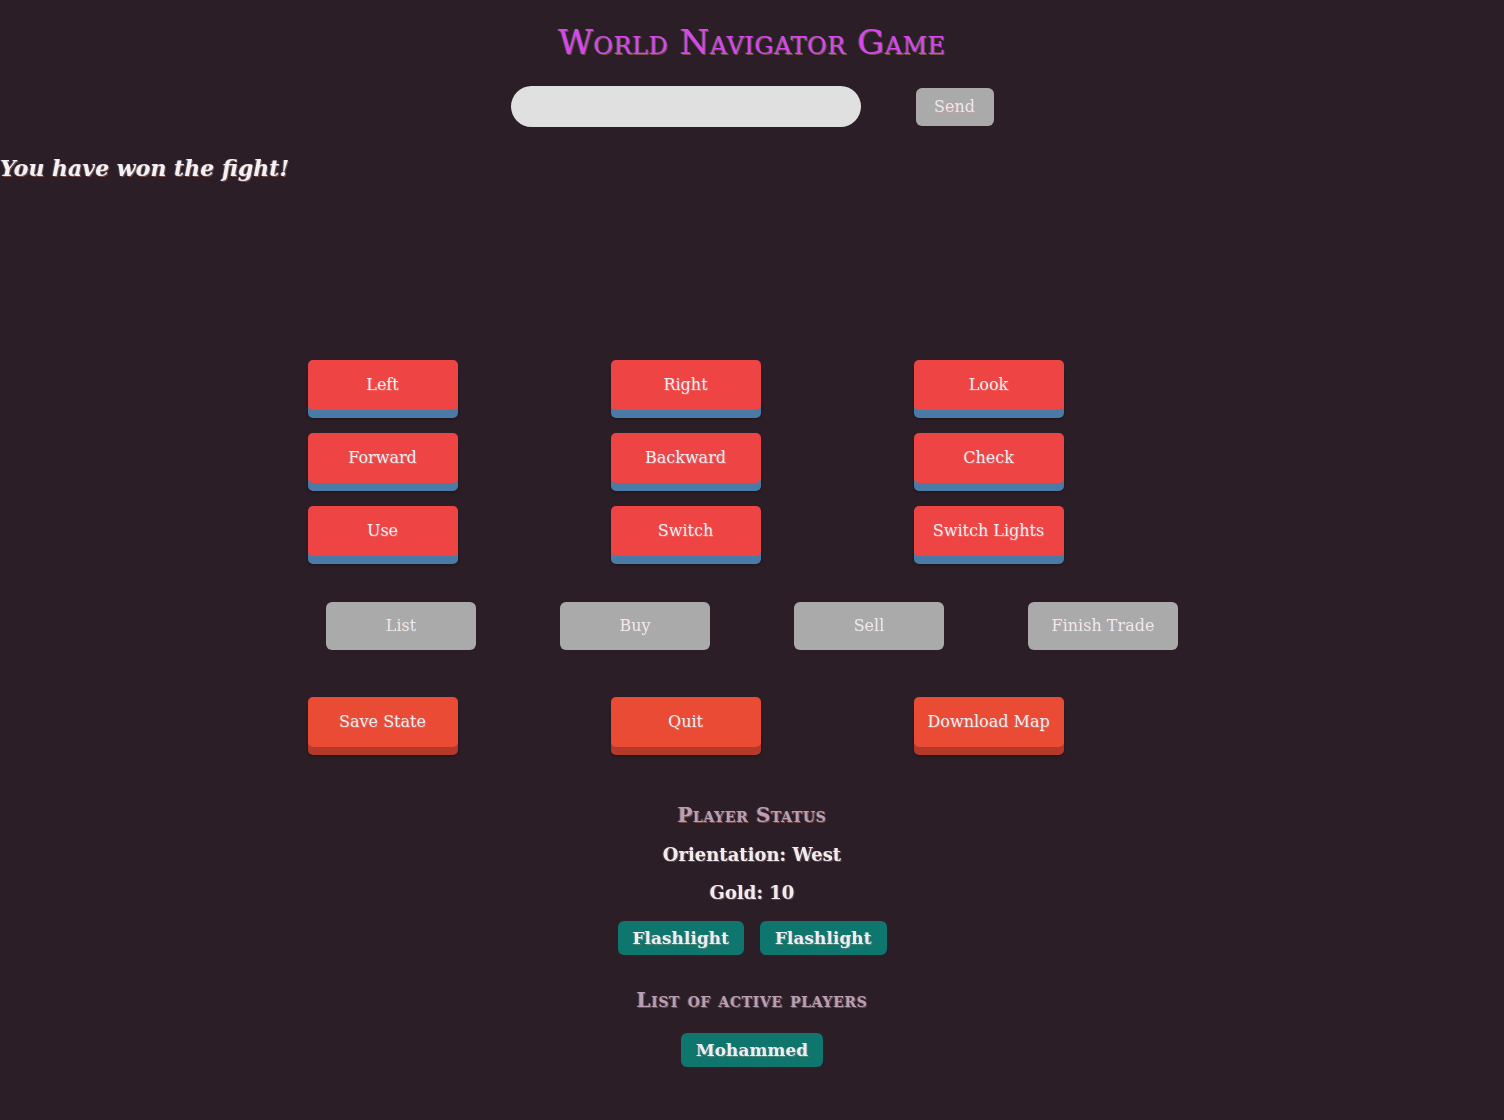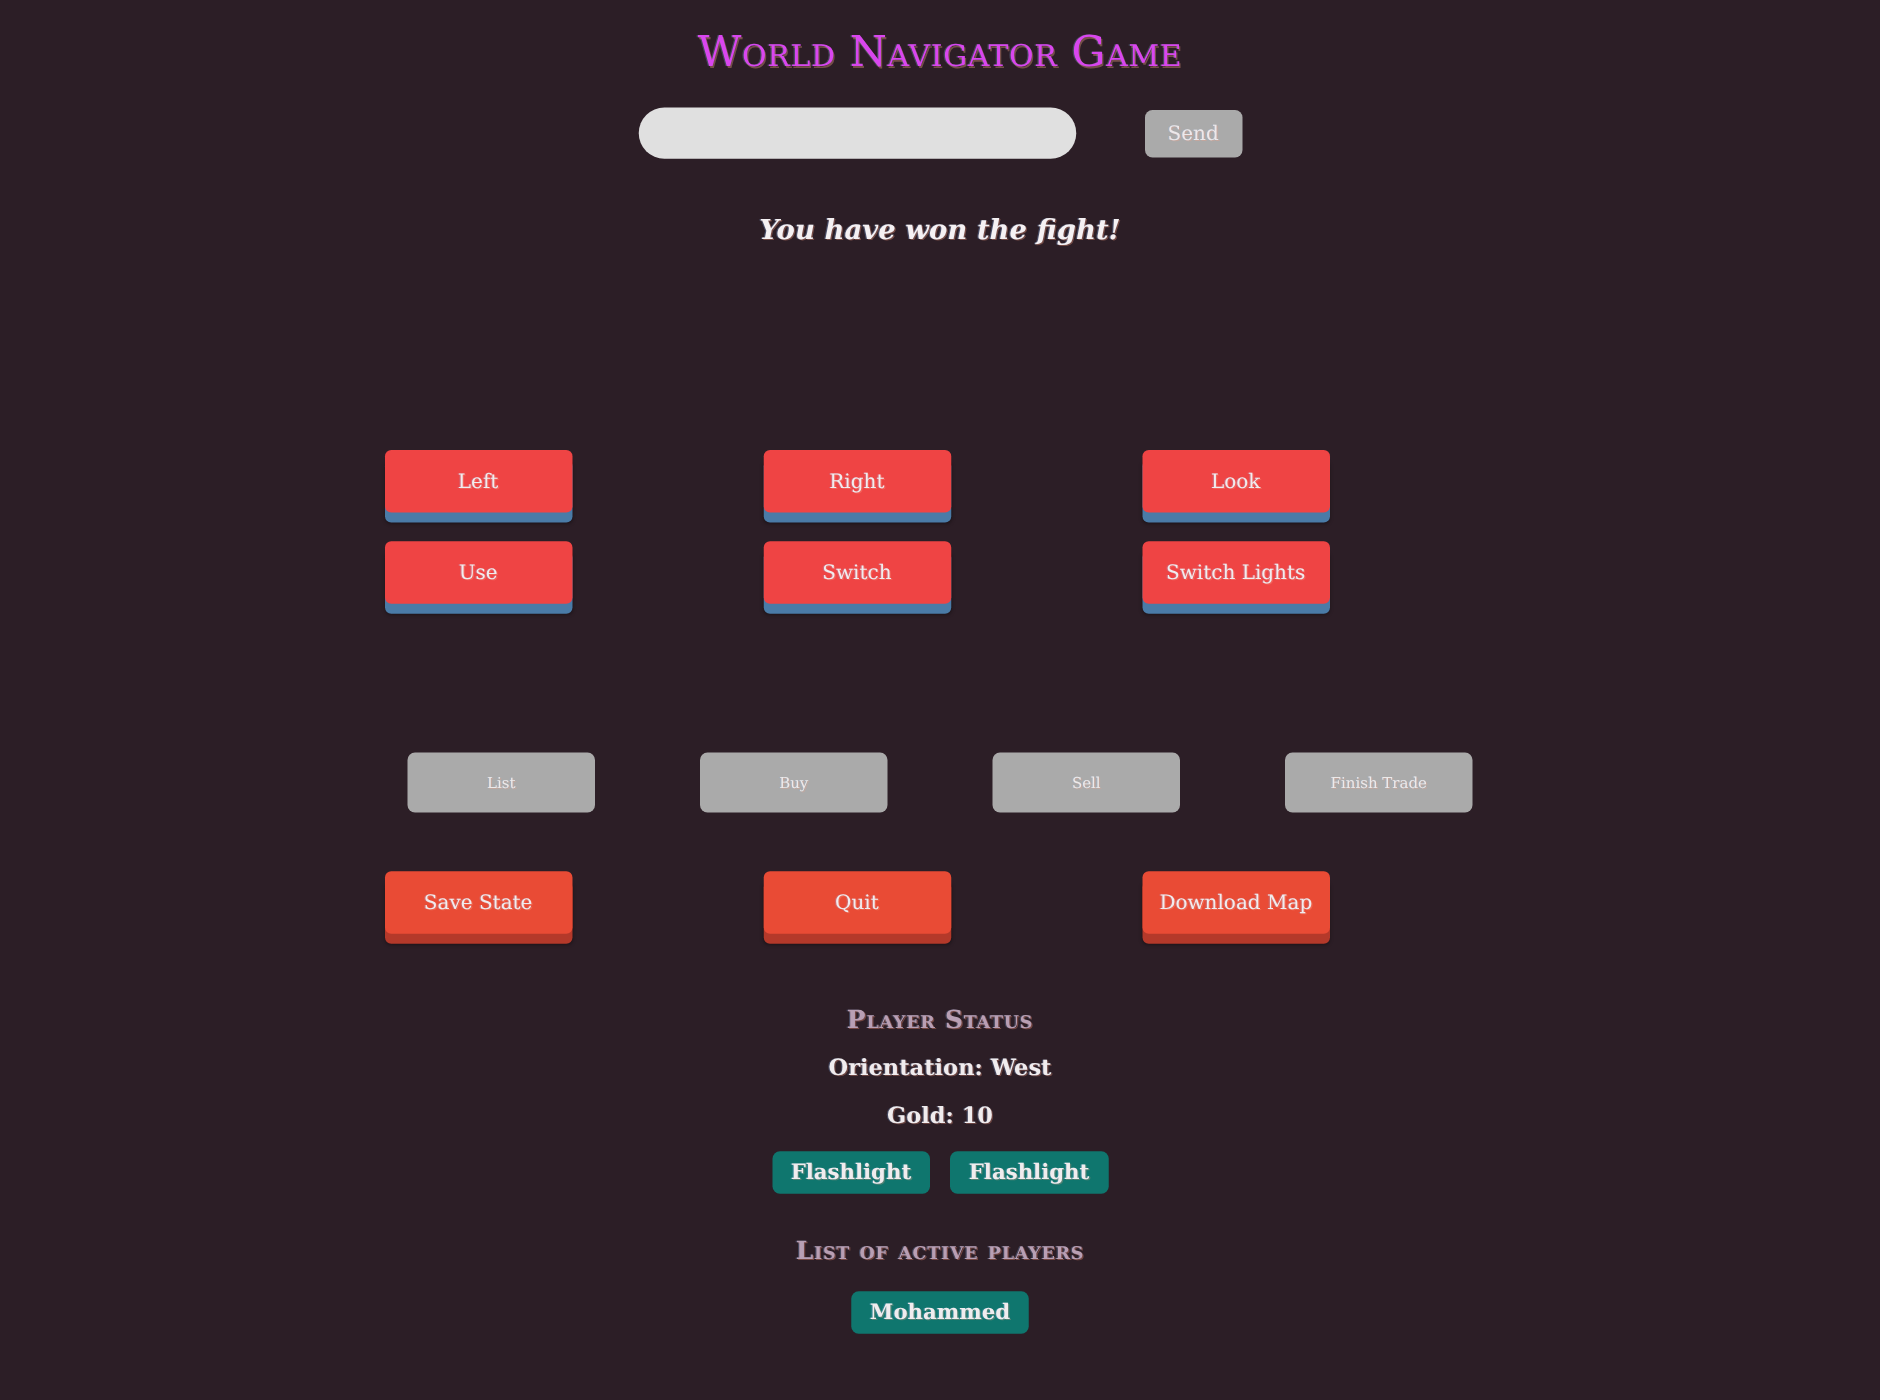--- a/index.html
+++ b/index.html
@@ -60,23 +60,22 @@
     background: #aaaaaa;
     color: #ece8ea;
     font-family: "DejaVu Serif", "Liberation Serif", serif;
     font-size: 16px;
     cursor: default;
     text-shadow: 1px 1px 0 rgba(255,160,130,0.30), -1px 0 0 rgba(140,190,255,0.22);
   }
 
   
   .game-message {
-    margin: 16px;
+    margin: 0;
     padding-top: 28px;
-    text-align: center;
     font-size: 22px;
     font-weight: bold;
     font-style: italic;
     color: #f5f1f3;
     text-shadow: 1px 1px 0 rgba(255,160,130,0.35), -1px 0 0 rgba(140,190,255,0.30);
   }
 
   
   .action-grid {
     position: absolute;
@@ -131,21 +130,21 @@
     display: inline-block;
     min-width: 150px;
     padding: 0 14px;
     height: 48px;
     line-height: 48px;
     text-align: center;
     border: none;
     border-radius: 6px;
     background: #aaaaaa;
     font-family: "DejaVu Serif", "Liberation Serif", serif;
-    font-size: 12px;
+    font-size: 16px;
     color: #eceaea;
     cursor: default;
     box-sizing: border-box;
     text-shadow: 1px 1px 0 rgba(255,160,130,0.28), -1px 0 0 rgba(140,190,255,0.22);
   }
 
   .trade-row {
     position: absolute;
     top: 602px;
     left: 0;
@@ -240,20 +239,31 @@
       <button class="btn3d blue">Left</button>
     </div>
     <div class="cell c1">
       <button class="btn3d blue">Right</button>
     </div>
     <div class="cell c2">
       <button class="btn3d blue">Look</button>
     </div>
   </div>
 
+  <div class="btn-row nav-row">
+    <div class="cell c0">
+      <button class="btn3d blue">Forward</button>
+    </div>
+    <div class="cell c1">
+      <button class="btn3d blue">Backward</button>
+    </div>
+    <div class="cell c2">
+      <button class="btn3d blue">Check</button>
+    </div>
+  </div>
 
   <div class="btn-row nav-row">
     <div class="cell c0">
       <button class="btn3d blue">Use</button>
     </div>
     <div class="cell c1">
       <button class="btn3d blue">Switch</button>
     </div>
     <div class="cell c2">
       <button class="btn3d blue">Switch Lights</button>

